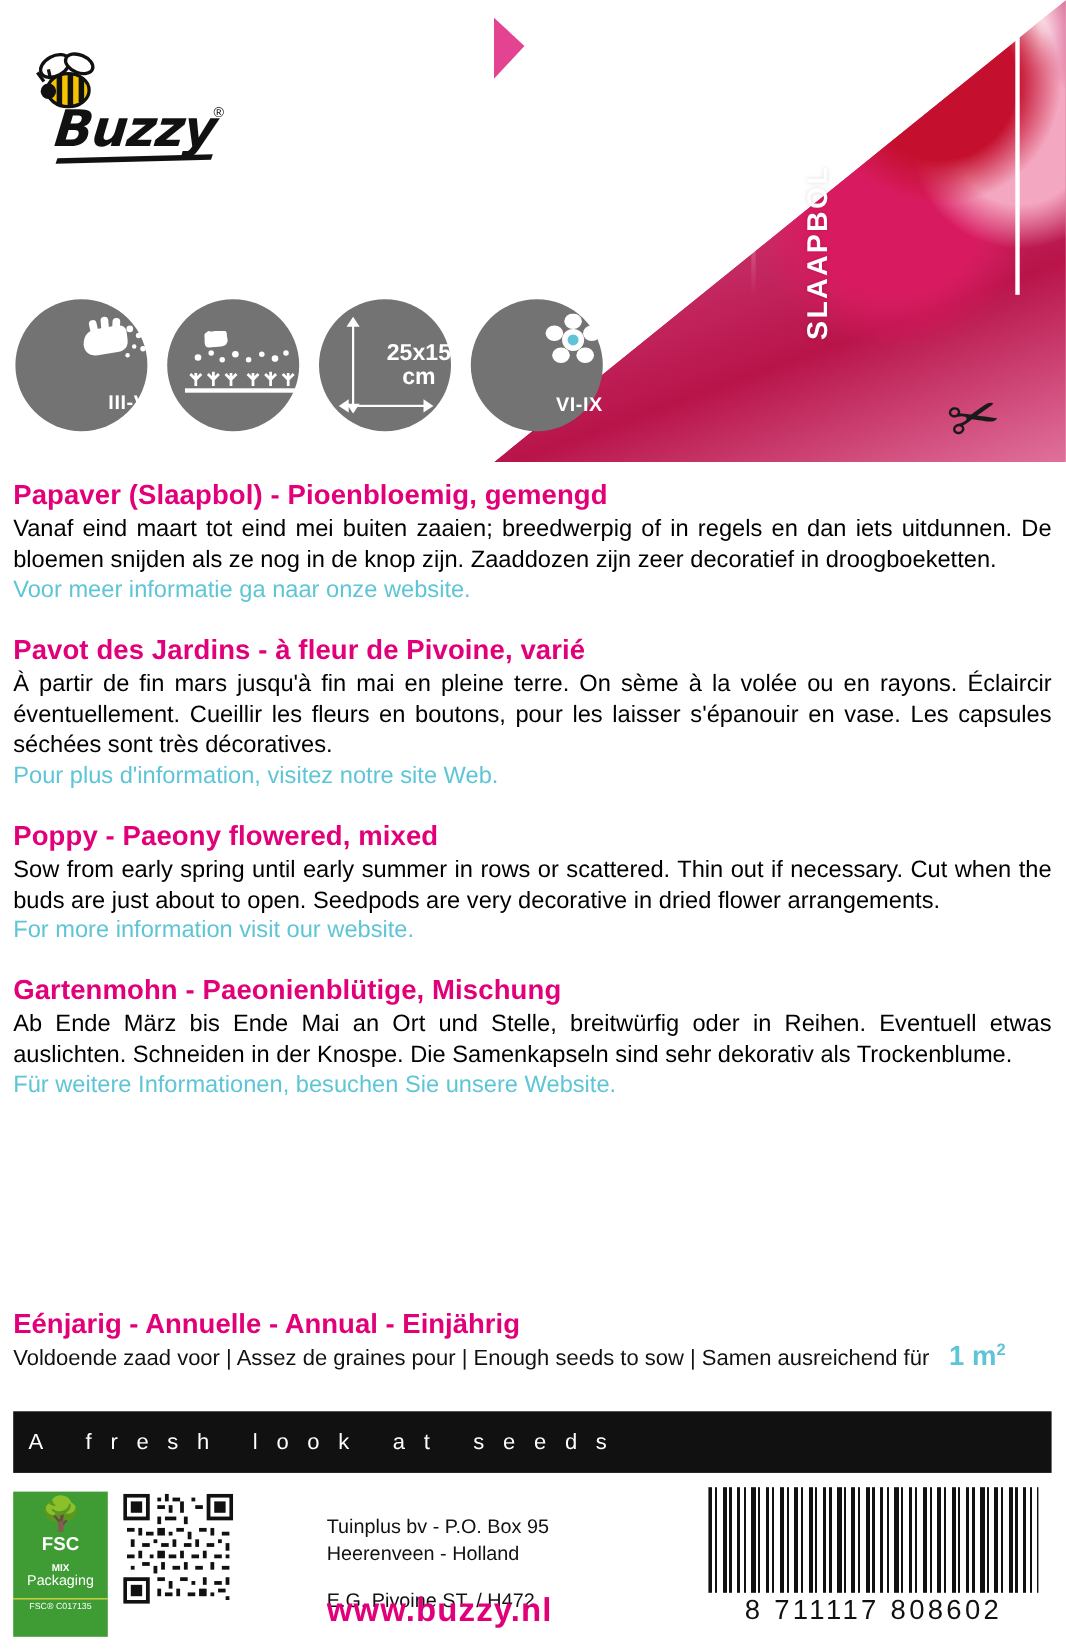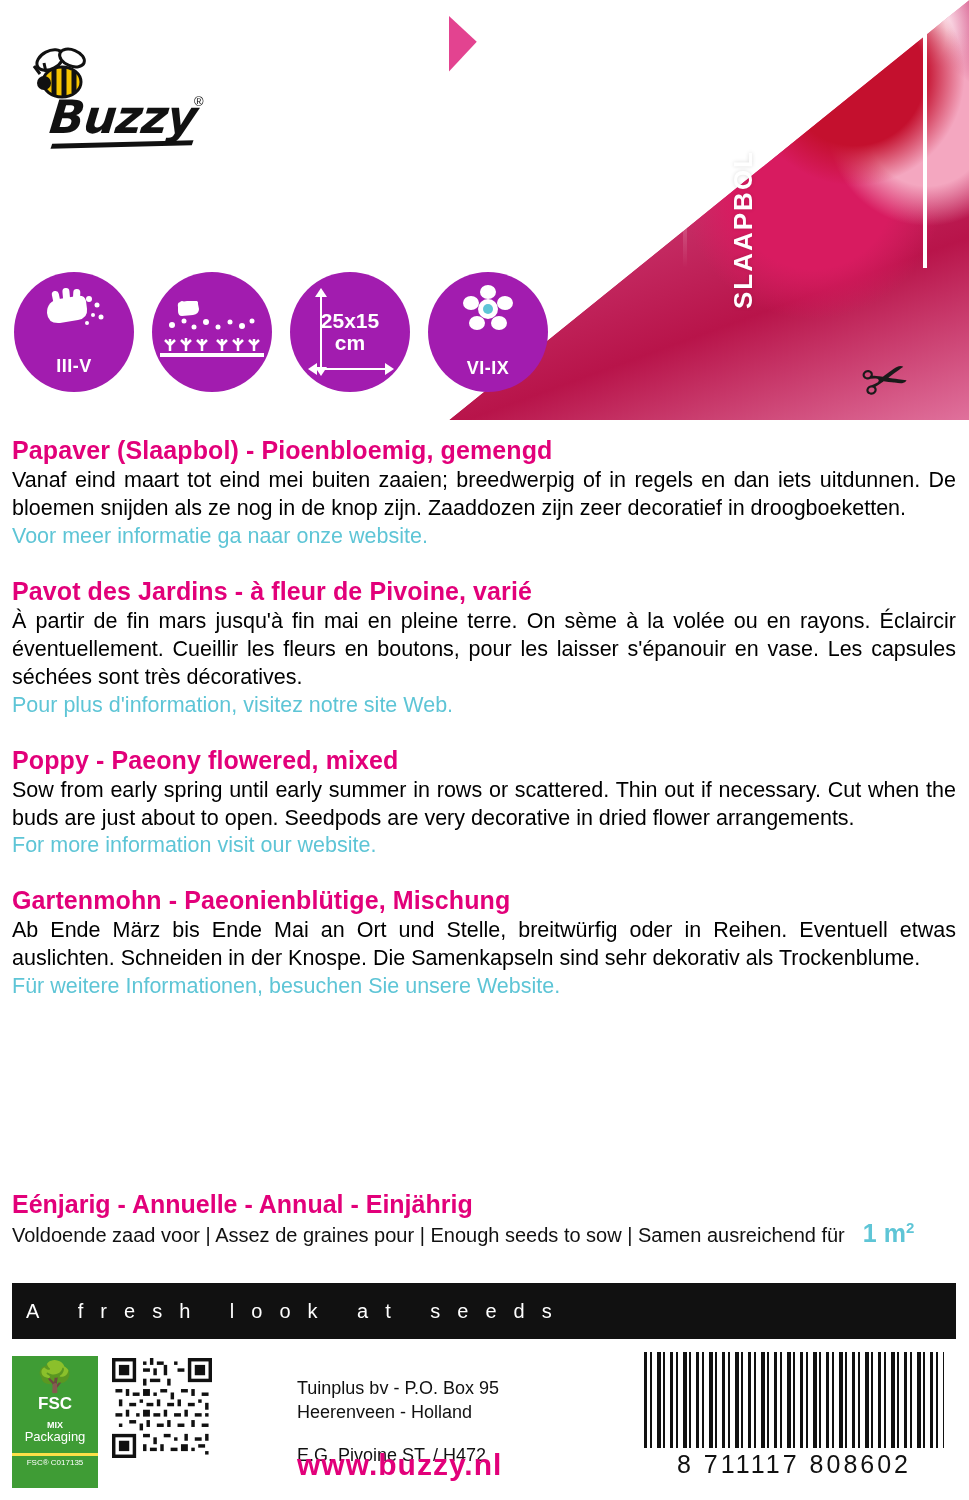--- a/index.html
+++ b/index.html
@@ -126,25 +126,25 @@
   
   .icons {
     position: absolute;
     top: 272px; left: 14px;
     display: flex;
     gap: 18px;
   }
   .icon-circle {
     width: 120px; height: 120px;
     border-radius: 50%;
-    background: #a21caf;
+    background: #737373;
     position: relative;
     display: flex;
     flex-direction: column;
-    align-items: center;
+    align-items: flex-end;
     justify-content: center;
     color: #ffffff;
   }
   .icon-caption {
     font-size: 18px;
     font-weight: bold;
     letter-spacing: 0.5px;
     margin-top: 21px;
   }
   .icon-size-text {
@@ -254,21 +254,21 @@
     color: #ffffff;
     text-align: center;
     font-size: 8px;
     line-height: 1.15;
     padding-top: 6px;
   }
   .fsc-tree { font-size: 30px; line-height: 1; }
   .fsc-name { font-size: 17px; font-weight: bold; margin-top: 2px; }
   .fsc-mix { font-size: 9px; font-weight: bold; margin-top: 6px; }
   .fsc-pack { font-size: 13px; }
-  .fsc-code { font-size: 8px; margin-top: 8px; border-top:3px solid #fde047; padding-top:2px;}
+  .fsc-code { font-size: 8px; margin-top: 8px; border-top:1px solid #fde047; padding-top:2px;}
   .qr {
     position: absolute; left: 100px; top: 6px;
     width: 100px; height: 100px;
   }
   .addr {
     position: absolute; left: 285px; top: 24px;
     font-size: 18px; color: #111111; line-height: 1.35;
   }
   .addr .sys { margin-top: 18px; }
   .site {

